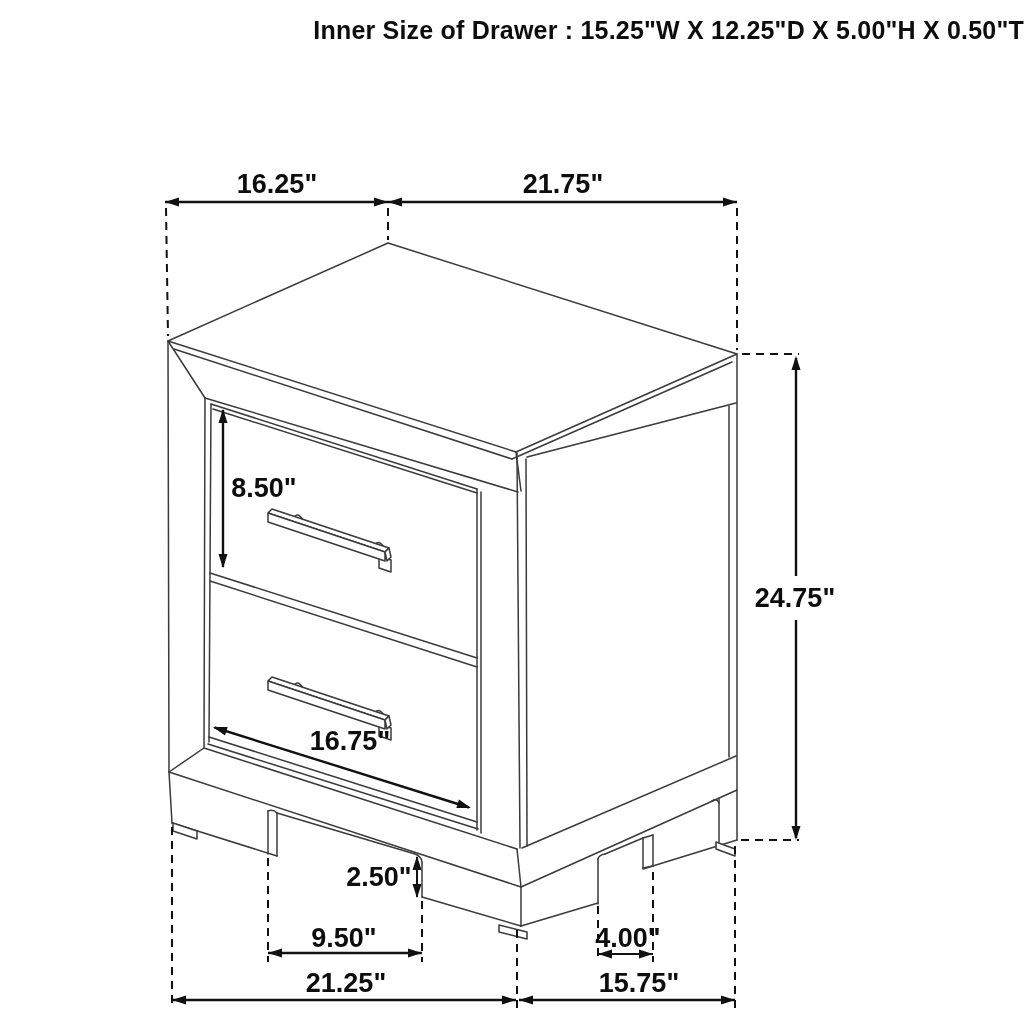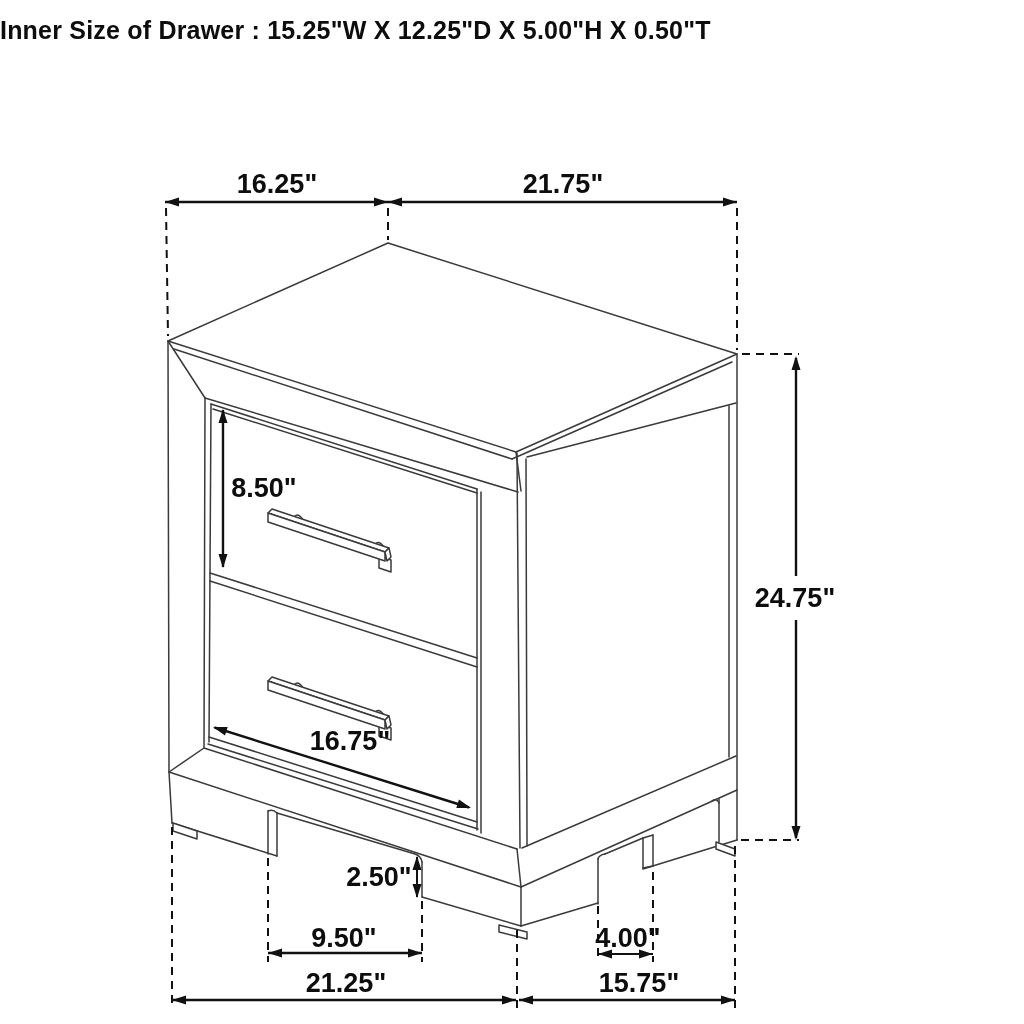--- a/index.html
+++ b/index.html
@@ -6,21 +6,21 @@
   .canvas{
     position:relative;
     width:1024px;height:1024px;
     background:#ffffff;
     font-family:"Liberation Sans", sans-serif;
     overflow:hidden;
   }
   .page-title{
     position:absolute;
     top:16px;left:0;width:100%;
-    text-align:left;
+    text-align:right;
     font-size:25px;
     font-weight:bold;
     color:#0d0d0d;
     letter-spacing:0.2px;
   }
   svg{position:absolute;top:0;left:0;}
   .art{stroke:#3a3a3a;stroke-width:1.5;fill:none;stroke-linejoin:round;stroke-linecap:round;}
   .artfill{stroke:#3a3a3a;stroke-width:1.5;fill:#ffffff;stroke-linejoin:round;}
   .dim{stroke:#111111;stroke-width:2.4;fill:none;}
   .dimthin{stroke:#111111;stroke-width:2;fill:none;}

